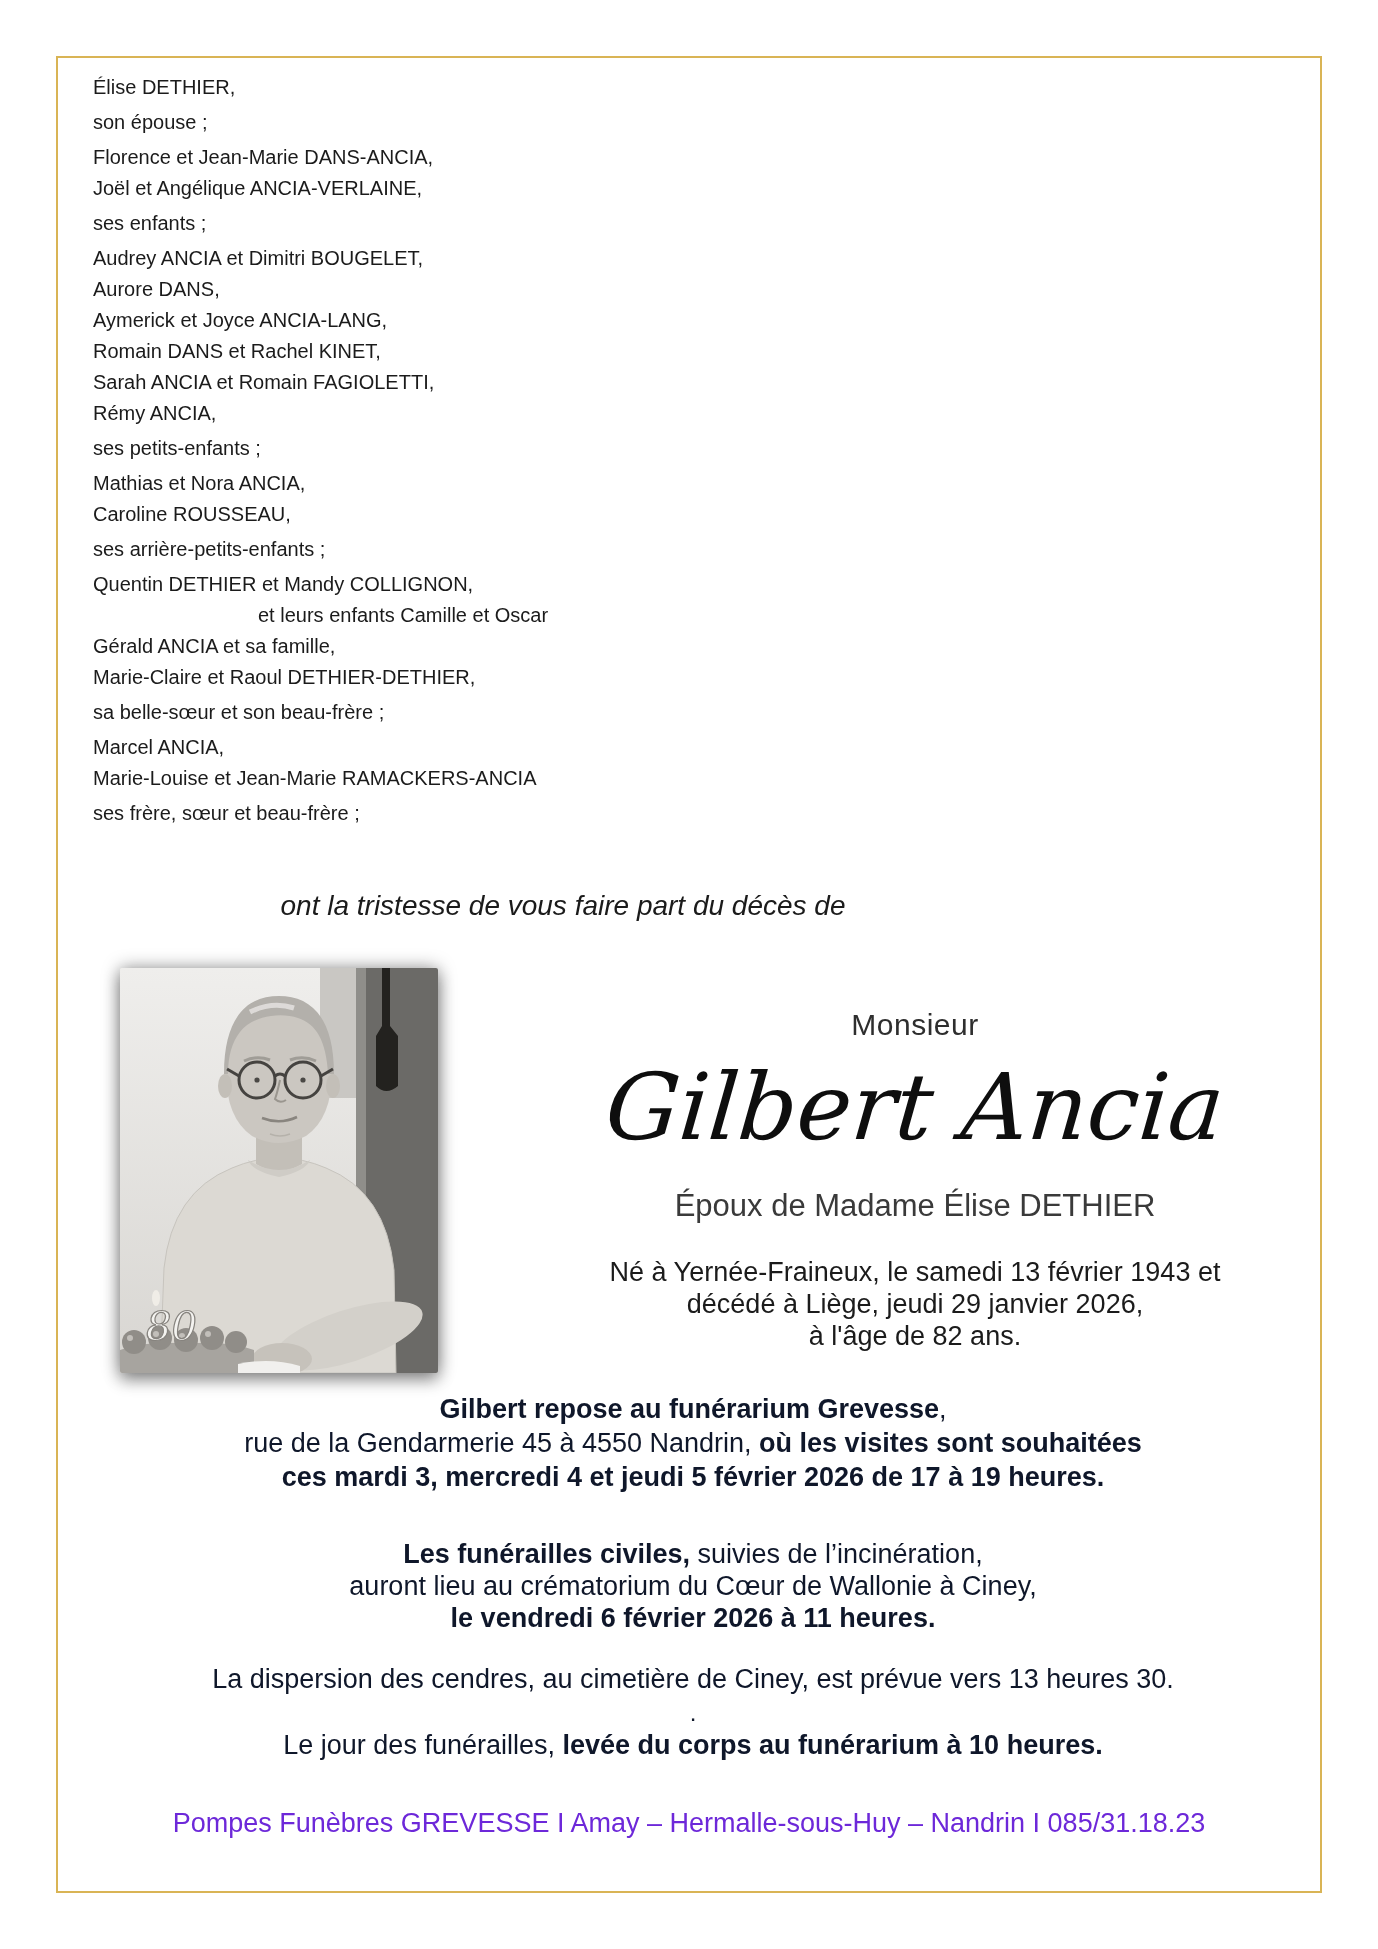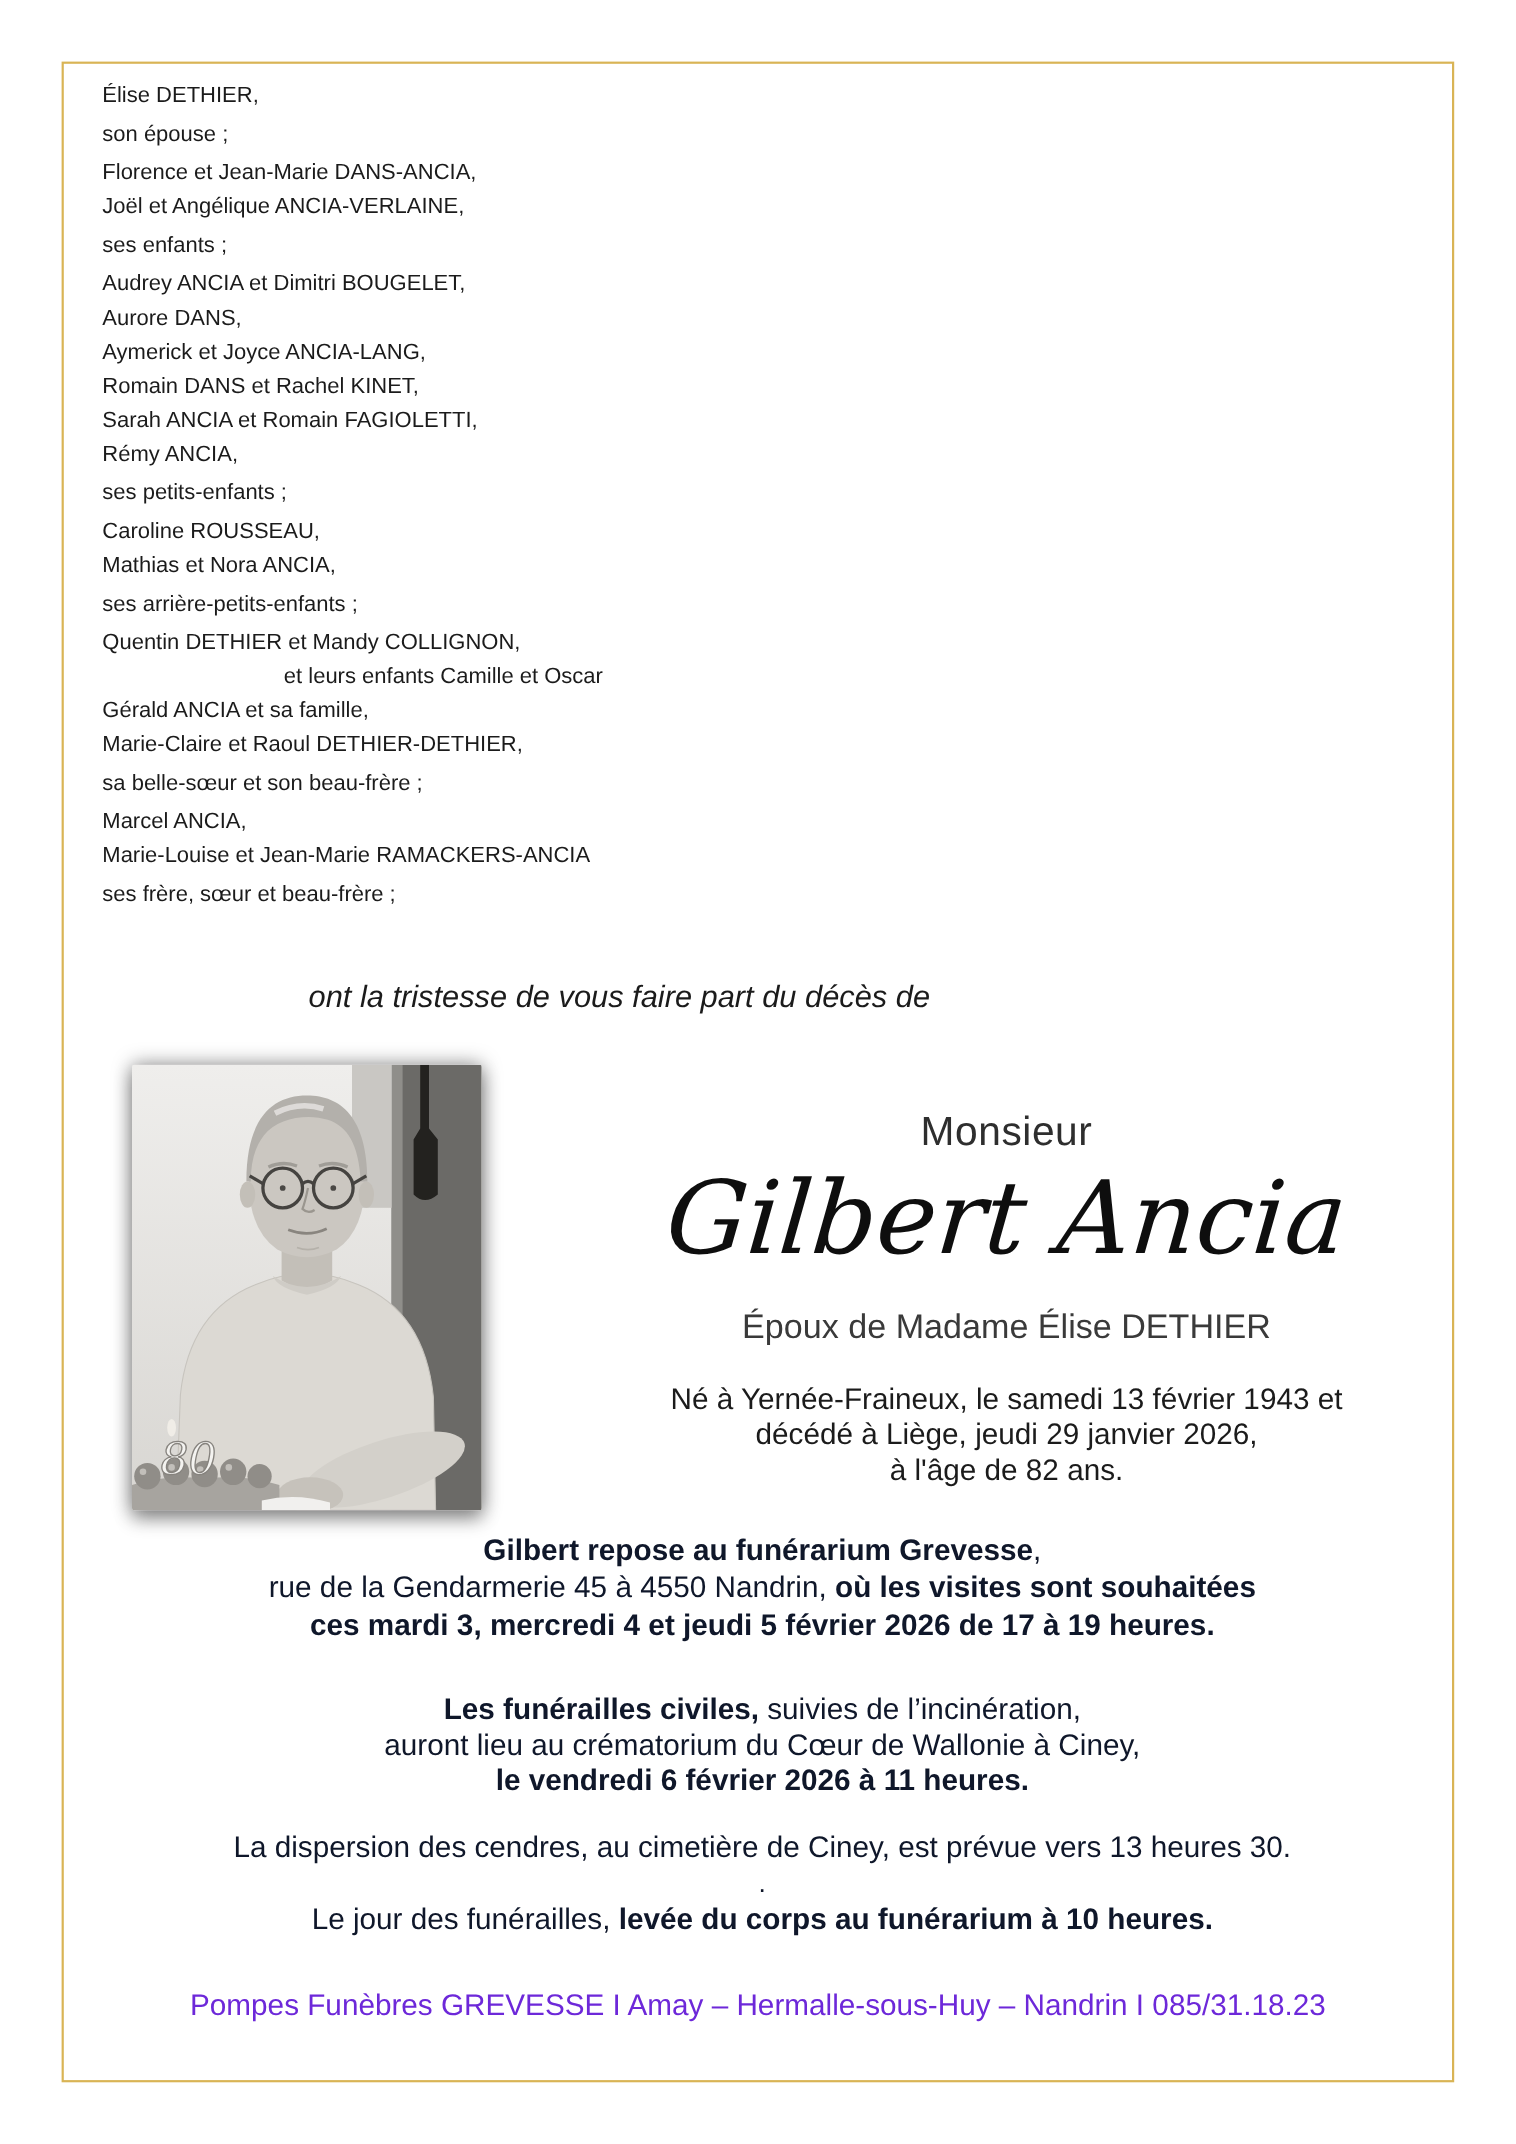--- a/index.html
+++ b/index.html
@@ -34,21 +34,21 @@
   .photo{
     position:absolute;left:120px;top:968px;width:318px;height:405px;
     background:#e9e8e5;
     box-shadow:0 0 18px rgba(0,0,0,.40), 0 8px 16px rgba(0,0,0,.30);
     border-radius:2px;overflow:hidden;
   }
   .photo svg{display:block;width:100%;height:100%;}
   
   .salutation{
     position:absolute;left:545px;top:1008px;width:740px;
-    text-align:center;font-size:37px;color:#2e2e2e;letter-spacing:.5px;
+    text-align:center;font-size:30px;color:#2e2e2e;letter-spacing:.5px;
   }
   .dname{
     position:absolute;left:545px;top:1050px;width:740px;
     text-align:center;
     font-family:"DejaVu Serif","Liberation Serif",serif;
     font-style:italic;font-size:92px;line-height:1.25;color:#0e0e0e;
     transform:skewX(-5deg);
   }
   .relation{
     position:absolute;left:545px;top:1188px;width:740px;
@@ -85,22 +85,22 @@
       <div class="fline left">Florence et Jean-Marie DANS-ANCIA,</div>
       <div class="fline left">Joël et Angélique ANCIA-VERLAINE,</div>
       <div class="fline right">ses enfants ;</div>
       <div class="fline left">Audrey ANCIA et Dimitri BOUGELET,</div>
       <div class="fline left">Aurore DANS,</div>
       <div class="fline left">Aymerick et Joyce ANCIA-LANG,</div>
       <div class="fline left">Romain DANS et Rachel KINET,</div>
       <div class="fline left">Sarah ANCIA et Romain FAGIOLETTI,</div>
       <div class="fline left">Rémy ANCIA,</div>
       <div class="fline right">ses petits-enfants ;</div>
+      <div class="fline left">Mathias et Nora ANCIA,</div>
       <div class="fline left">Caroline ROUSSEAU,</div>
-      <div class="fline left">Mathias et Nora ANCIA,</div>
       <div class="fline right">ses arrière-petits-enfants ;</div>
       <div class="fline left">Quentin DETHIER et Mandy COLLIGNON,</div>
       <div class="fline indent">et leurs enfants Camille et Oscar</div>
       <div class="fline left">Gérald ANCIA et sa famille,</div>
       <div class="fline left">Marie-Claire et Raoul DETHIER-DETHIER,</div>
       <div class="fline right">sa belle-sœur et son beau-frère ;</div>
       <div class="fline left">Marcel ANCIA,</div>
       <div class="fline left">Marie-Louise et Jean-Marie RAMACKERS-ANCIA</div>
       <div class="fline right">ses frère, sœur et beau-frère ;</div>
     </div>

